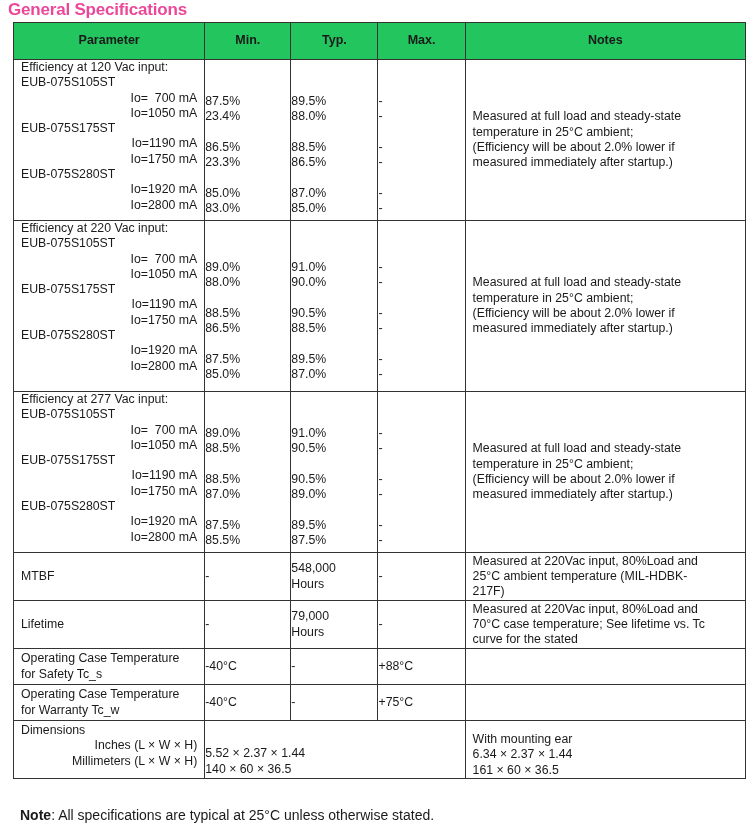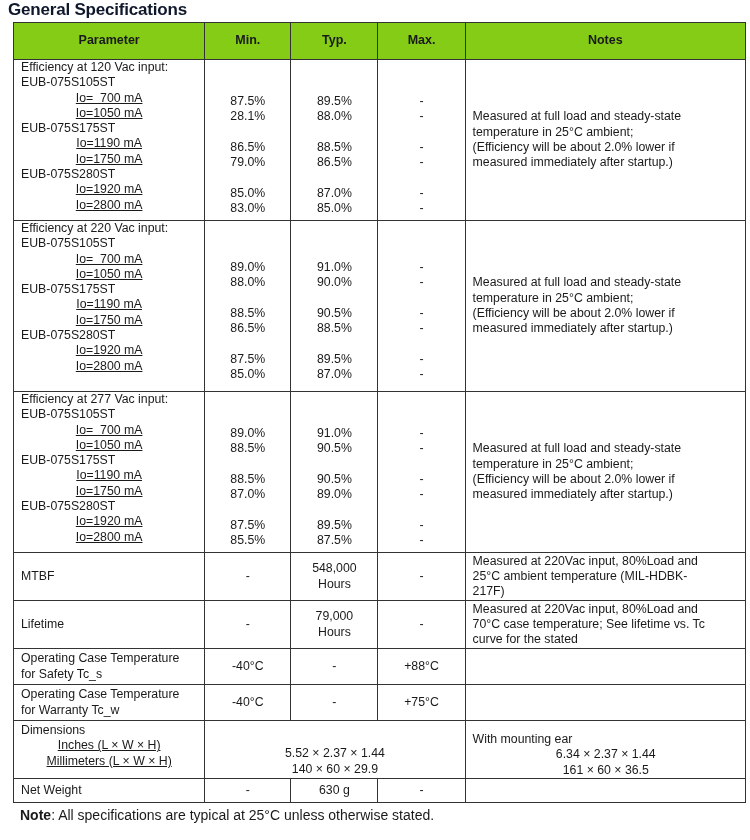--- a/index.html
+++ b/index.html
@@ -1,30 +1,30 @@
 <!DOCTYPE html>
 <html><head>
 <meta charset="utf-8">
 <style>
   html, body { margin:0; padding:0; background:#fff; }
   body { width:750px; height:840px; position:relative; font-family:"Liberation Sans", sans-serif; color:#1a1a1a; overflow:hidden; }
-  .title { position:absolute; left:8px; top:0px; font-size:17px; font-weight:bold; color:#0f172a; letter-spacing:-0.2px; }
+  .title { position:absolute; left:8px; top:0px; font-size:17px; font-weight:bold; color:#ec4899; letter-spacing:-0.2px; }
   table.spec { position:absolute; left:13px; top:22px; width:733px; border-collapse:collapse; table-layout:fixed; font-size:12.3px; line-height:15.3px; }
   table.spec td, table.spec th { border:1.4px solid #333; padding:0; vertical-align:middle; }
-  table.spec th { background:#84cc16; font-weight:bold; height:36px; font-size:12.5px; text-align:center; }
+  table.spec th { background:#22c55e; font-weight:bold; height:36px; font-size:12.5px; text-align:center; }
   .c-par { width:191px; }
   .c-min { width:86px; }
   .c-typ { width:87px; }
   .c-max { width:87px; }
   .c-not { width:280px; }
   .ln { display:block; height:15.3px; white-space:nowrap; }
   .par { padding-left:7px !important; padding-right:7px !important; vertical-align:top !important; }
   .eff td { vertical-align:top; padding-top:3px; padding-bottom:2px; }
-  .r { text-align:center;text-decoration:underline; }
-  .ctr { text-align:center; }
+  .r { text-align:right; }
+  .ctr { text-align:left; }
   .notes { padding-left:7px !important; padding-right:6px !important;margin-left:28px; }
   .eff .notes { vertical-align:middle; }
   .mid td.par { vertical-align:middle !important;margin-top:12px; }
   .foot { position:absolute; left:20px; top:807px; font-size:14px; }
   .foot b { font-weight:bold; }
 </style>
 </head>
 <body>
 
 <div class="title">General Specifications</div>
@@ -57,24 +57,24 @@
           <span class="ln r" style="white-space: pre;">Io=1190 mA</span>
           <span class="ln r" style="white-space: pre;">Io=1750 mA</span>
           <span class="ln">EUB-075S280ST</span>
           <span class="ln r" style="white-space: pre;">Io=1920 mA</span>
           <span class="ln r" style="white-space: pre;">Io=2800 mA</span>
         </td>
         <td class="ctr">
           <span class="ln"></span>
           <span class="ln"></span>
           <span class="ln">87.5%</span>
-          <span class="ln">28.1%</span>
+          <span class="ln">23.4%</span>
           <span class="ln"></span>
           <span class="ln">86.5%</span>
-          <span class="ln">79.0%</span>
+          <span class="ln">23.3%</span>
           <span class="ln"></span>
           <span class="ln">85.0%</span>
           <span class="ln">83.0%</span>
         </td>
         <td class="ctr">
           <span class="ln"></span>
           <span class="ln"></span>
           <span class="ln">89.5%</span>
           <span class="ln">88.0%</span>
           <span class="ln"></span>
@@ -266,31 +266,24 @@
       <td class="notes"></td>
     </tr>
     <tr style="height:46px">
       <td class="par" style="padding-top:2px">
         <span class="ln">Dimensions</span>
         <span class="ln r">Inches  (L × W × H)</span>
         <span class="ln r">Millimeters (L × W × H)</span>
       </td>
       <td colspan="3" class="ctr" style="vertical-align:bottom;padding-bottom:1px">
         <span class="ln">5.52 × 2.37 × 1.44</span>
-        <span class="ln">140 × 60 × 29.9</span>
+        <span class="ln">140 × 60 × 36.5</span>
       </td>
       <td class="notes" style="vertical-align:top;padding-top:11px">
         <span class="ln">With mounting ear</span>
         <span class="ln ctr">6.34 × 2.37 × 1.44</span>
         <span class="ln ctr">161 × 60 × 36.5</span>
       </td>
     </tr>
-    <tr class="mid" style="height:24px">
-      <td class="par">Net Weight</td>
-      <td class="ctr">-</td>
-      <td class="ctr">630 g</td>
-      <td class="ctr">-</td>
-      <td class="notes"></td>
-    </tr>
   </tbody>
 </table>
 
 <div class="foot"><b>Note</b><span>: All specifications are typical at 25°C unless otherwise stated.</span></div>
 
 </body></html>

